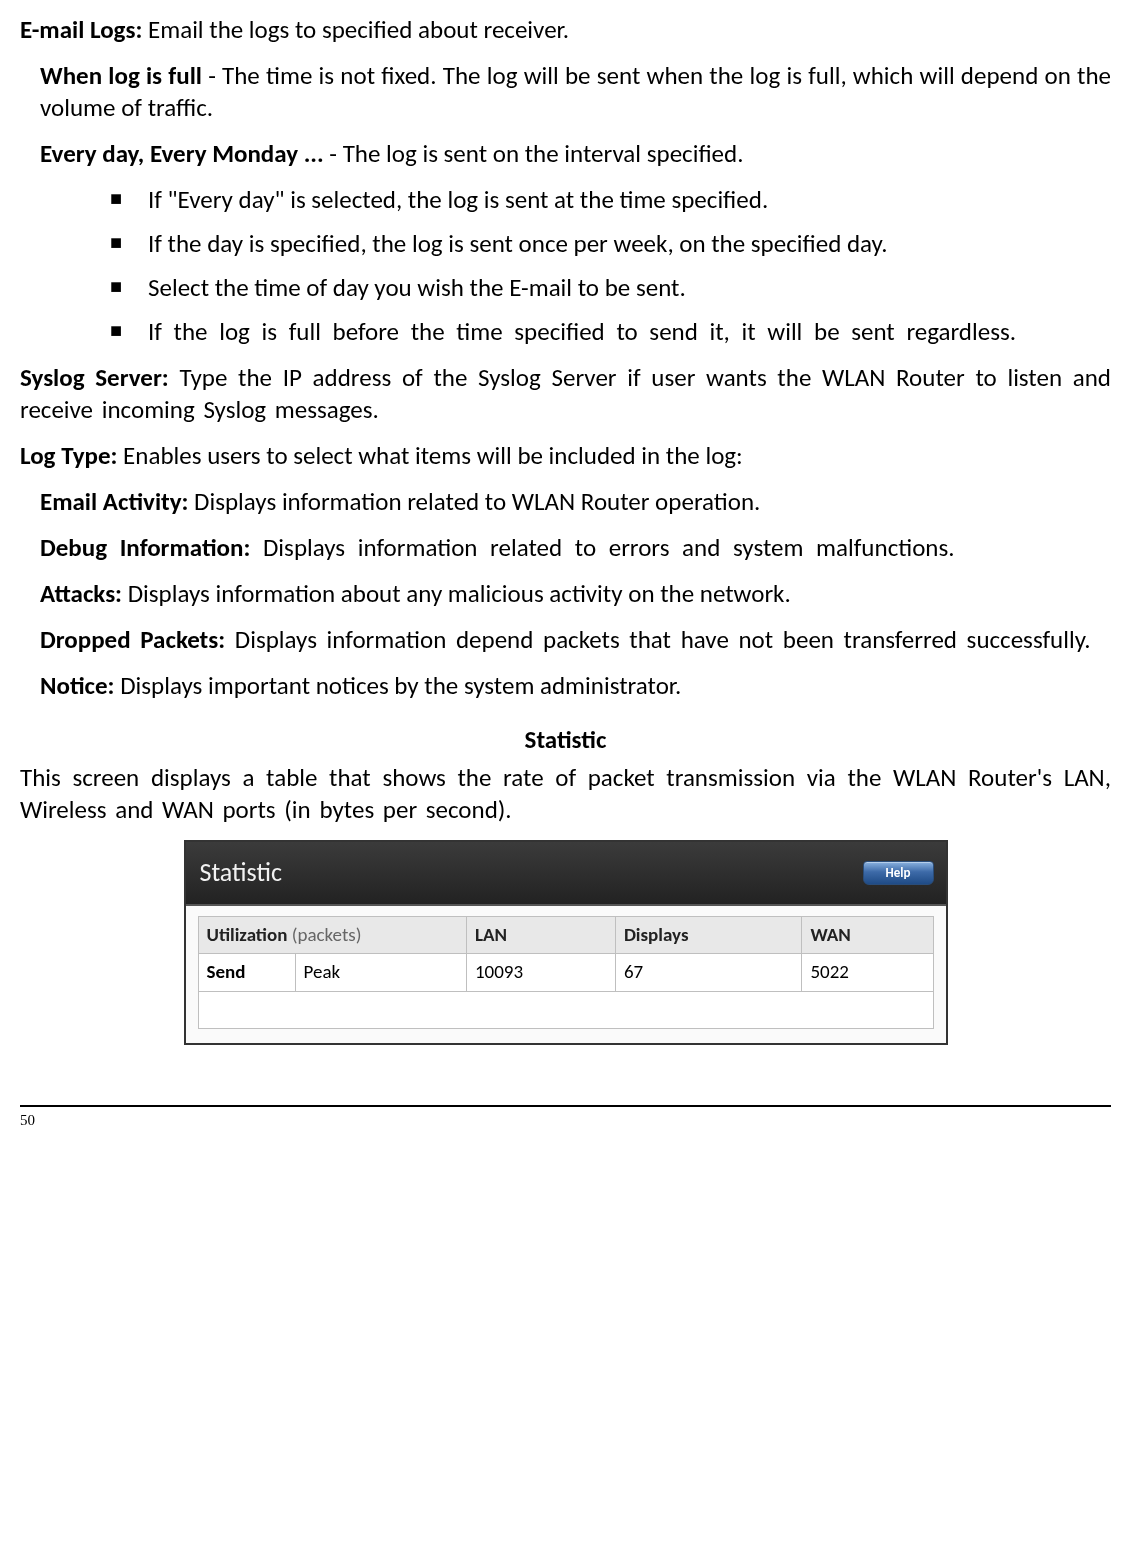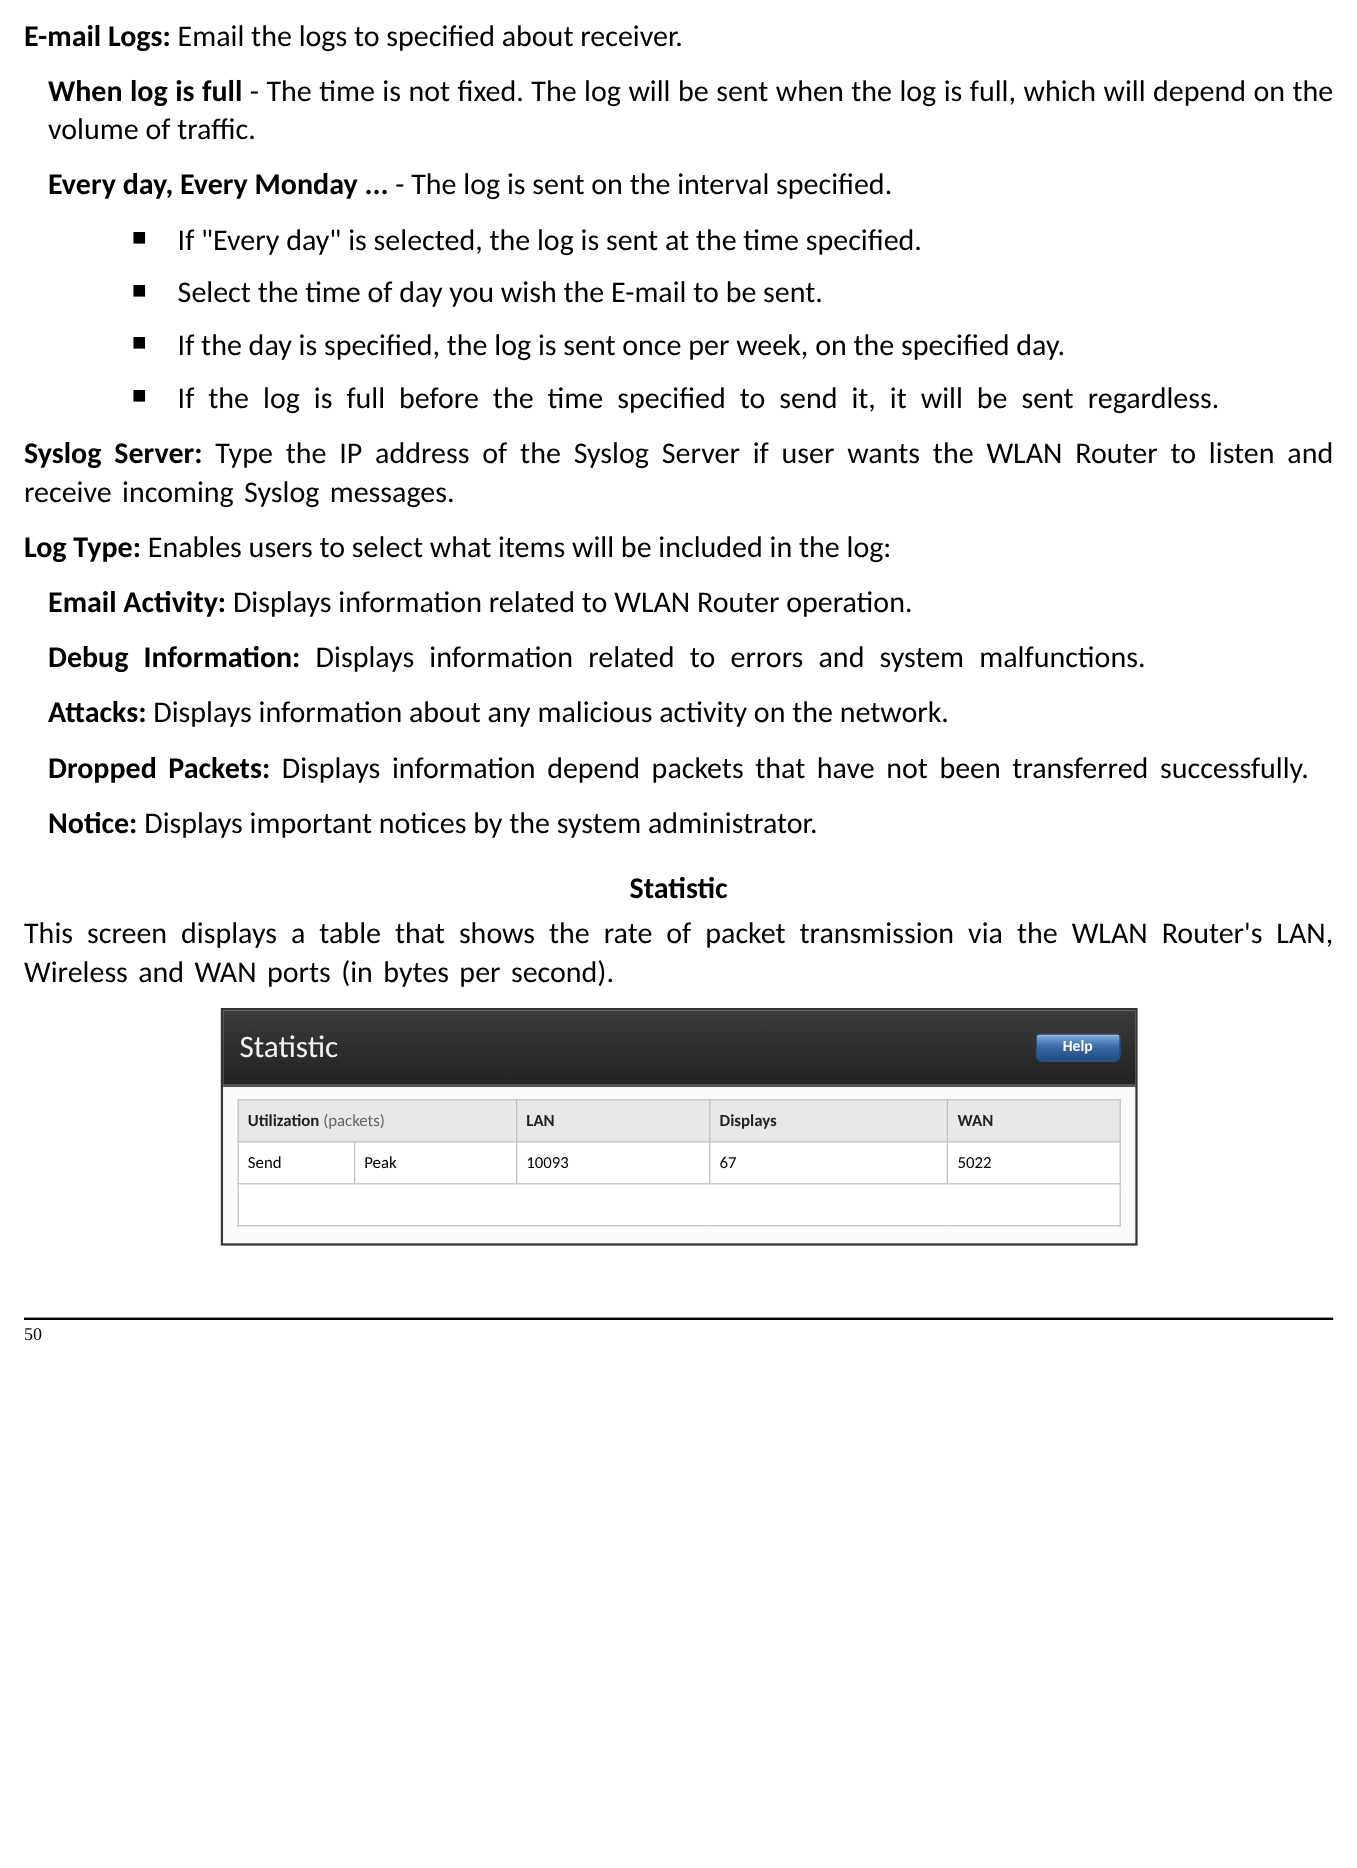--- a/index.html
+++ b/index.html
@@ -71,40 +71,40 @@
     border: 1px solid #2a4d7a;
     box-shadow: inset 0 1px 0 rgba(255,255,255,.4);
   }
   .stat-body {
     padding: 10px 12px 14px 12px;
     background: #fafafa;
   }
   table.stat {
     width: 100%;
     border-collapse: collapse;
-    font-size: 14px;
+    font-size: 19px;
   }
   table.stat th, table.stat td {
     border: 1px solid #bfbfbf;
     padding: 6px 8px;
     text-align: left;
     background: #fff;
     height: 22px;
   }
   table.stat thead th {
     background: #e8e8e8;
     font-weight: 700;
     color: #222;
   }
   table.stat thead th span.sub {
     font-weight: 400;
     color: #666;
   }
   table.stat td.label {
-    font-weight: 400;
+    font-weight: 700;
     background: #fff;
     width: 80px;
   }
   .footer-rule {
     border: none;
     border-top: 2px solid #000;
     margin: 40px 0 4px 0;
   }
   .pagenum {
     font-size: 15px;
@@ -121,22 +121,22 @@
 <div class="para indent1">
   <span class="bold">When log is full</span><span> - The time is not fixed. The log will be sent when the log is full, which will depend on the volume of traffic.</span>
 </div>
 
 <div class="para indent1">
   <span class="bold">Every day, Every Monday ...</span><span>  - The log is sent on the interval specified.</span>
 </div>
 
 <ul class="blacksq">
   <li><span>If "Every day" is selected, the log is sent at the time specified.</span></li>
+  <li><span>If the day is specified, the log is sent once per week, on the specified day.</span></li>
   <li><span>Select the time of day you wish the E-mail to be sent.</span></li>
-  <li><span>If the day is specified, the log is sent once per week, on the specified day.</span></li>
   <li class="wide"><span>If the log is full before the time specified to send it, it will be sent regardless.</span></li>
 </ul>
 
 <div class="para" style="word-spacing:3px">
   <span class="bold">Syslog Server:</span><span> Type the IP address of the Syslog Server if user wants the WLAN Router to listen and receive incoming Syslog messages.</span>
 </div>
 
 <div class="para">
   <span class="bold">Log Type:</span><span> Enables users to select what items will be included in the log:</span>
 </div>

